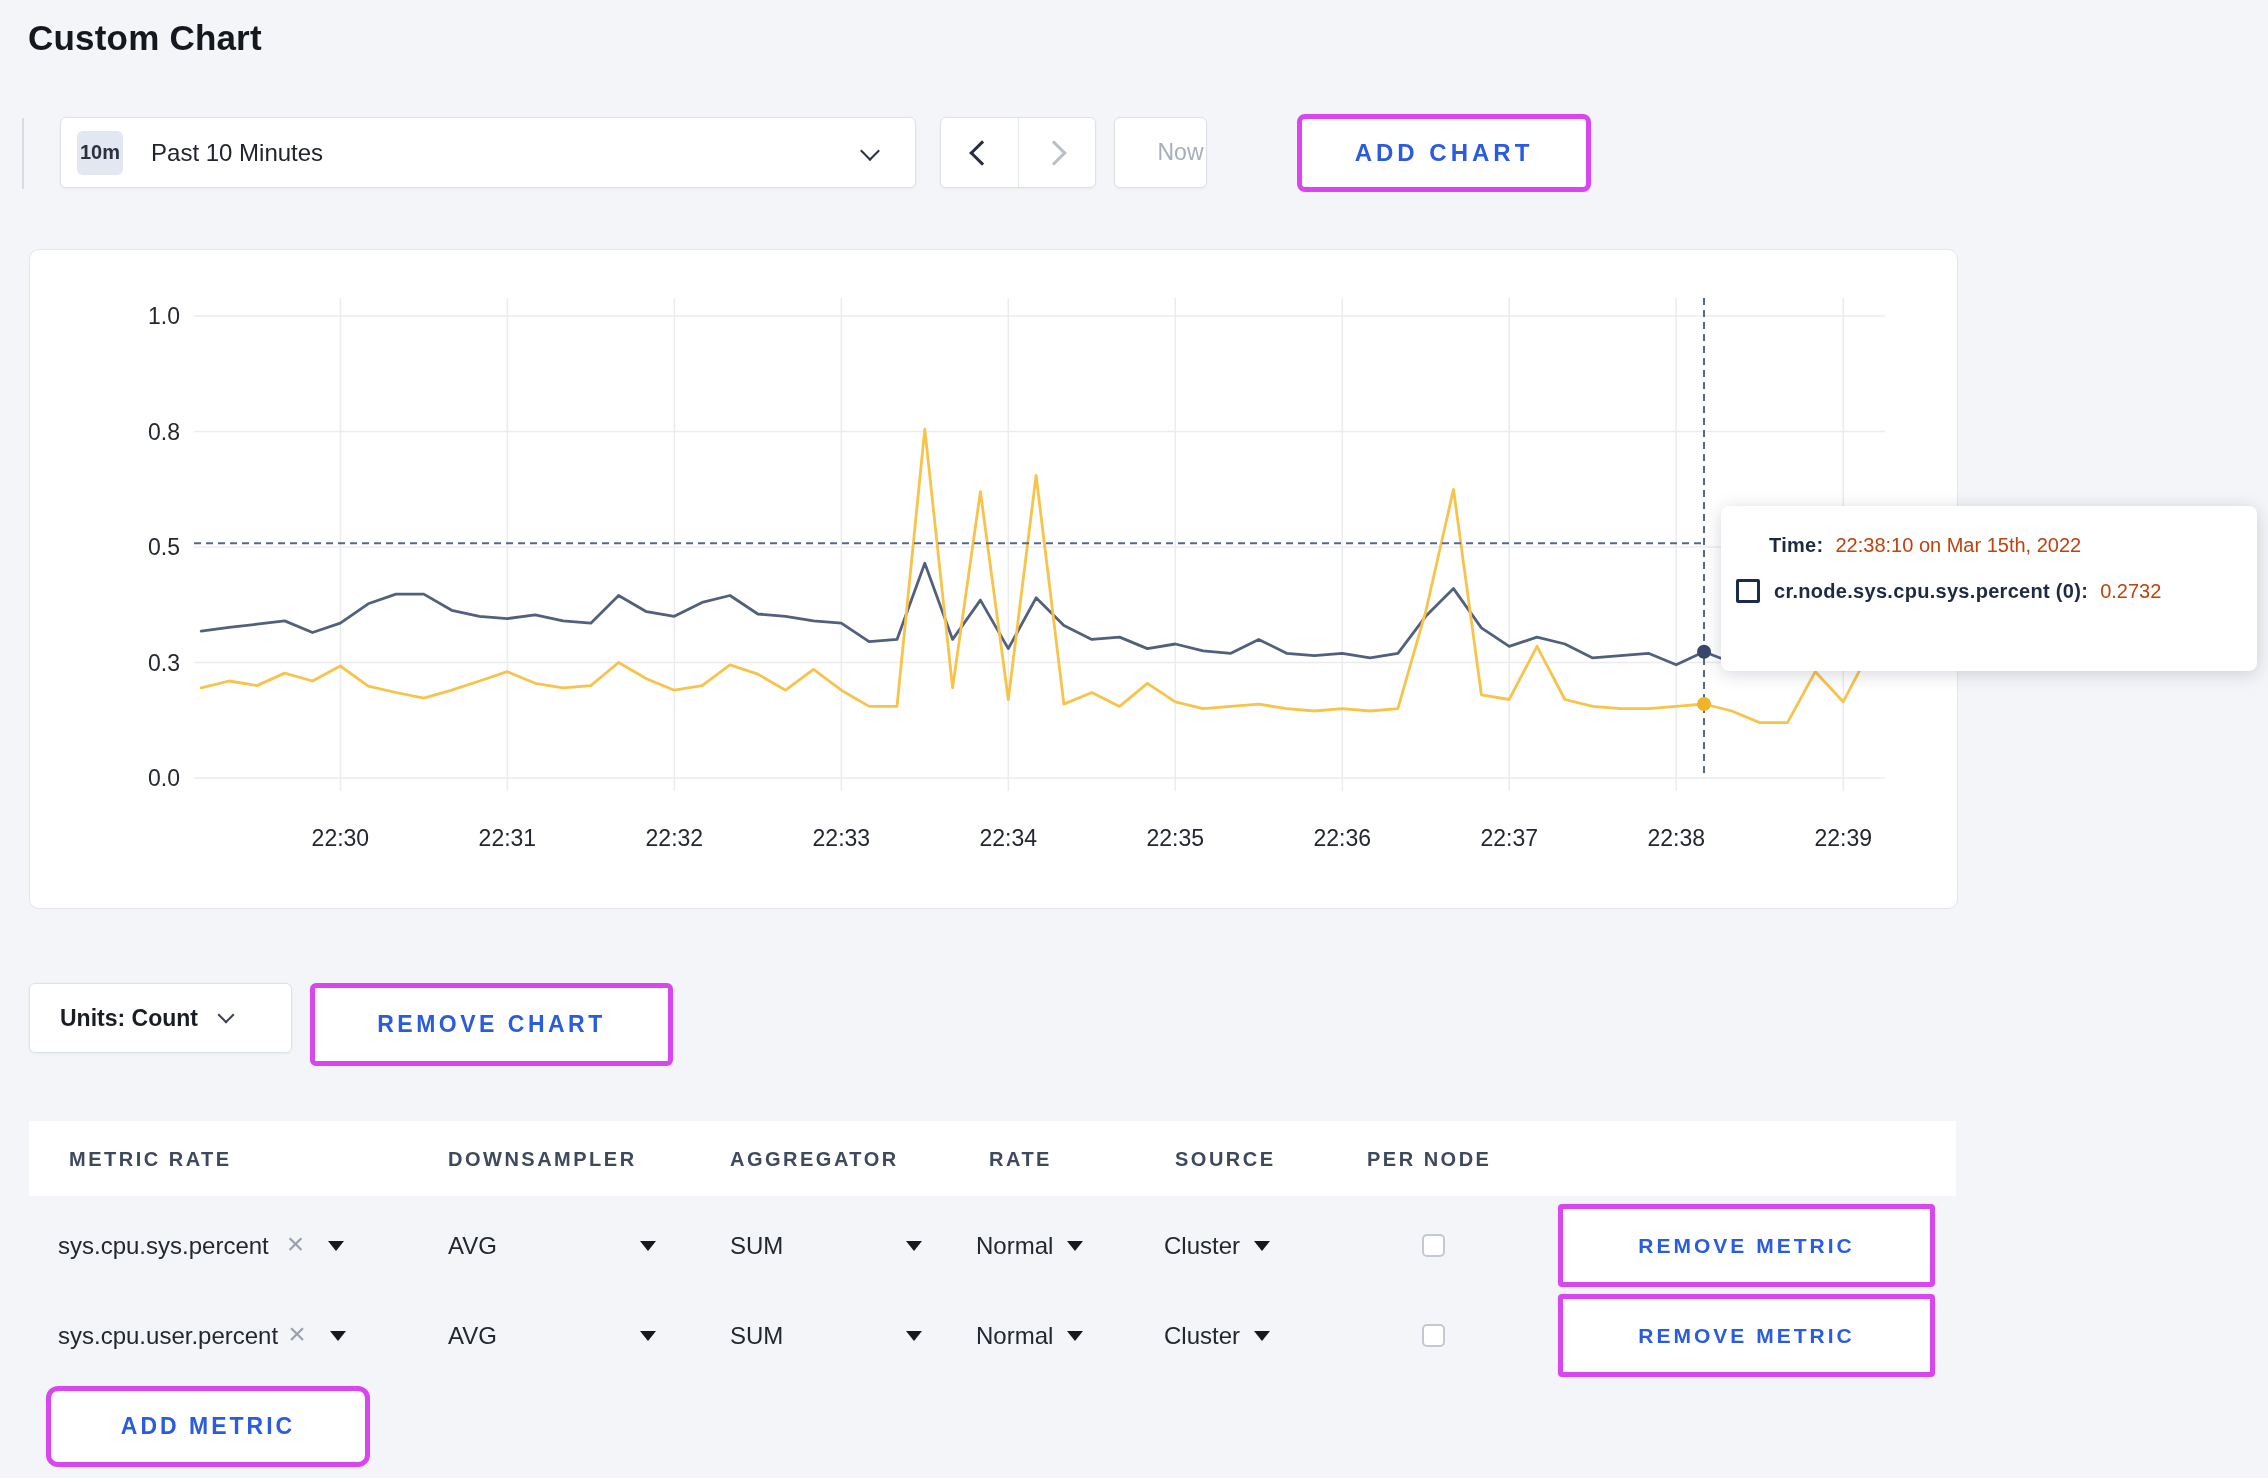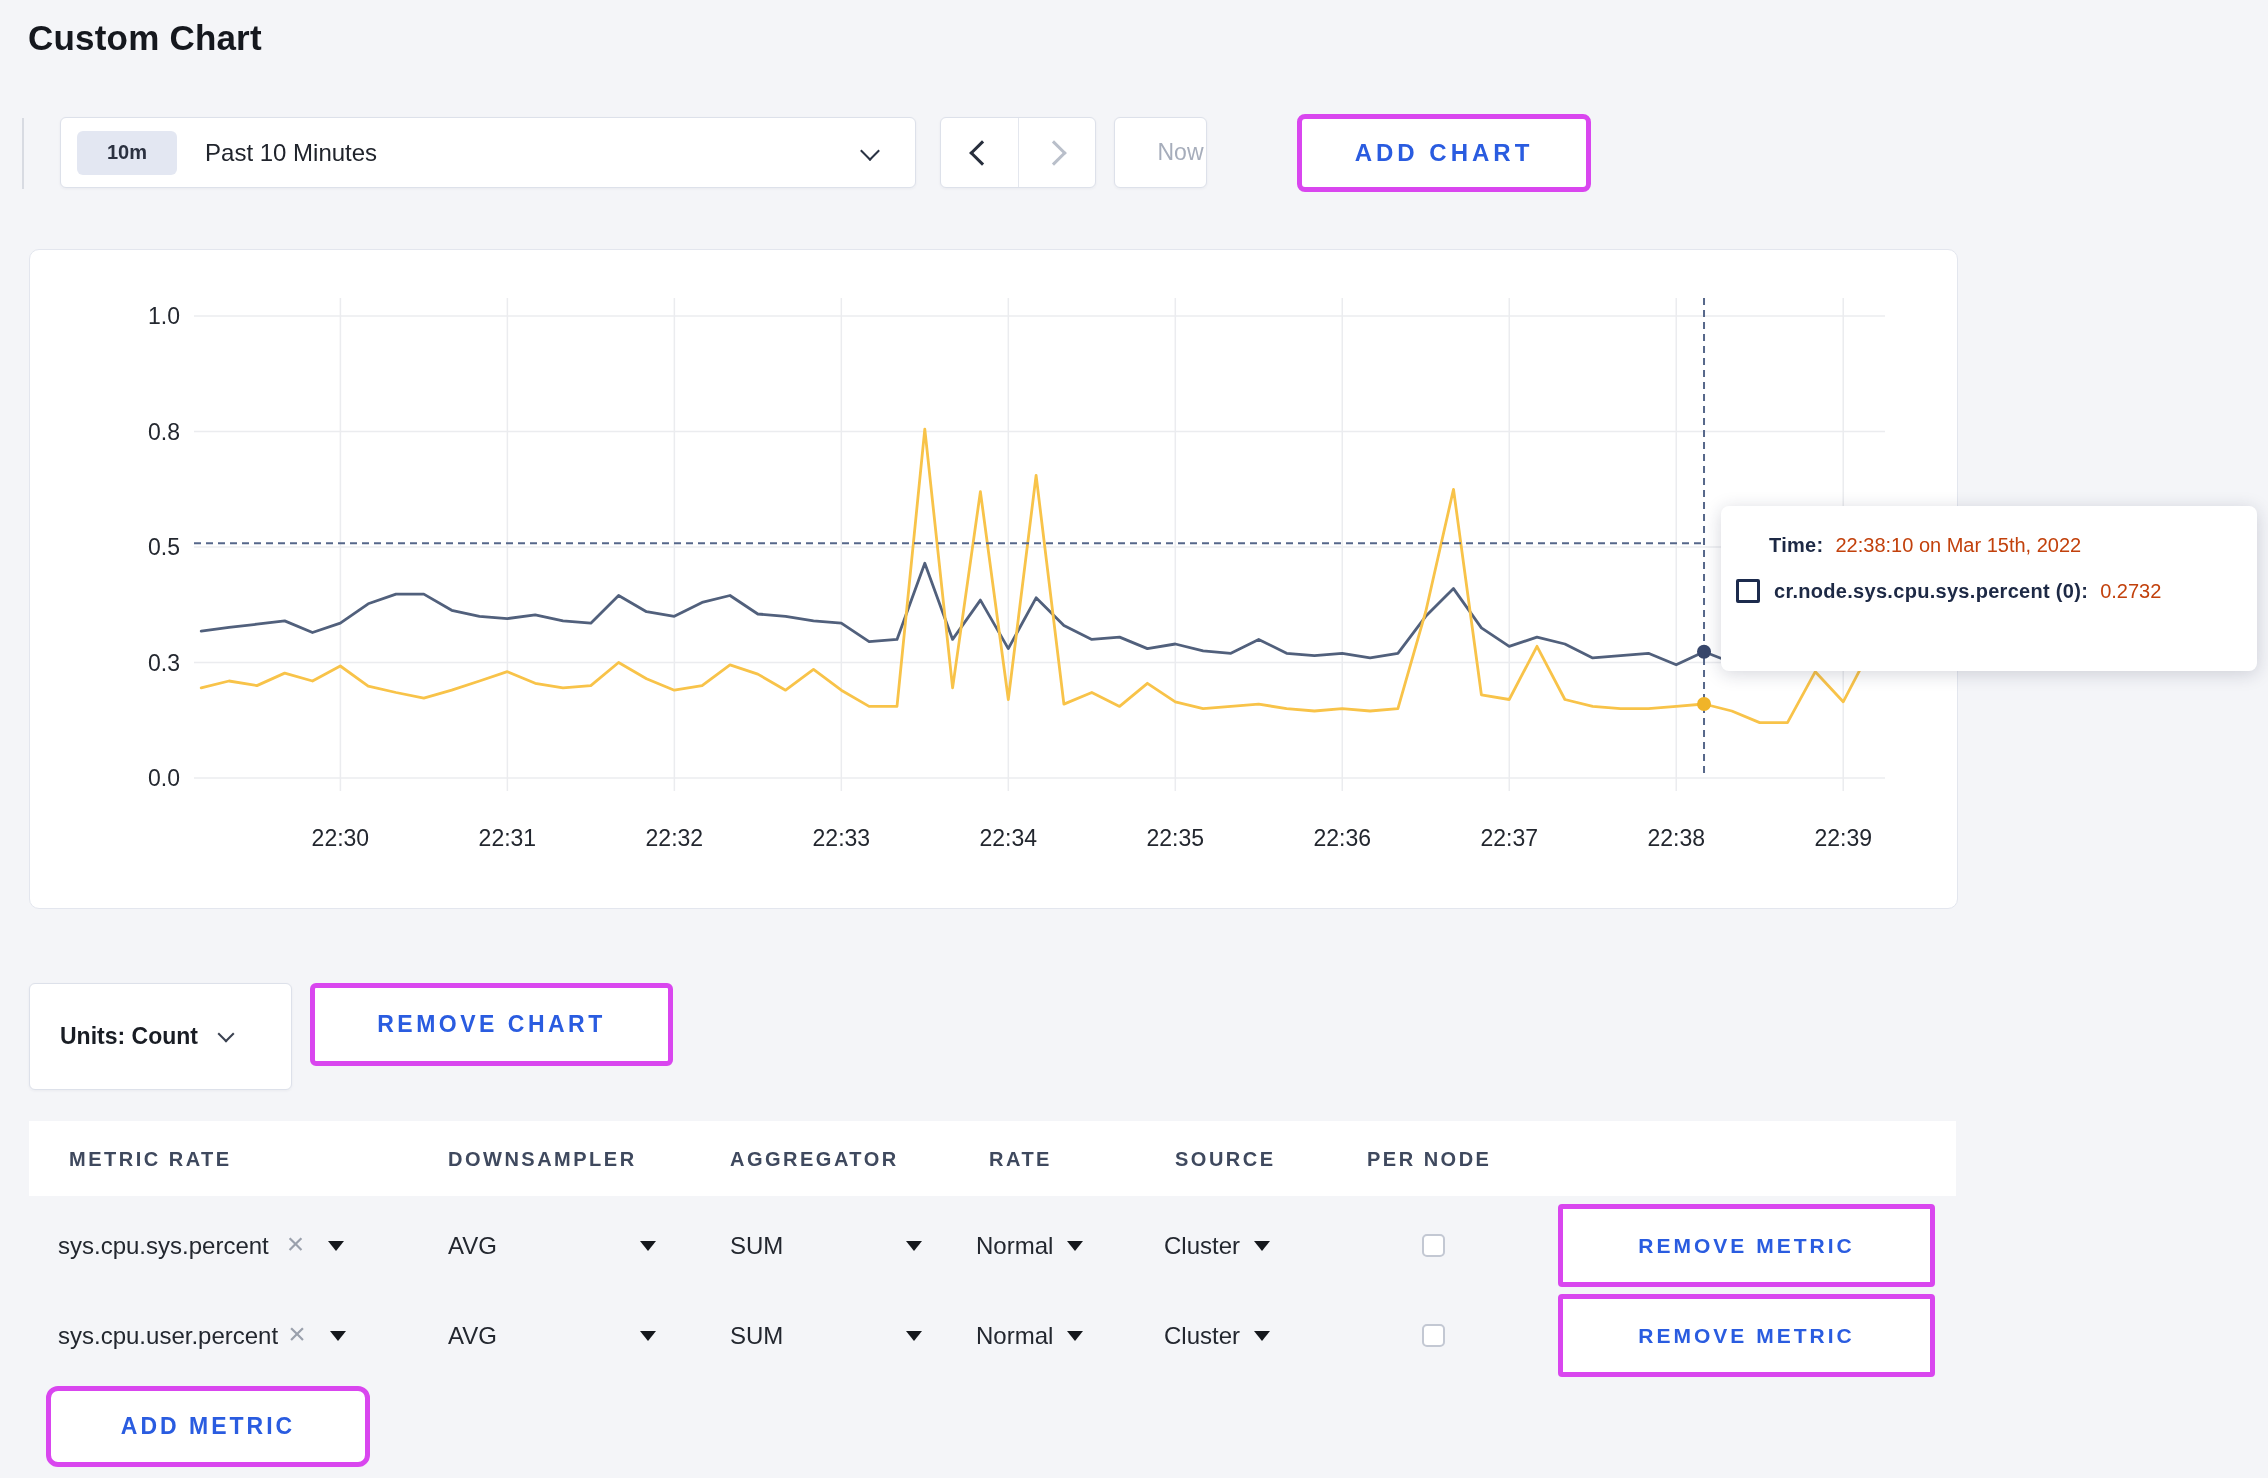--- a/index.html
+++ b/index.html
@@ -7,21 +7,21 @@
     width:2268px;height:1478px;position:relative;overflow:hidden;
     background:#f4f5f8;font-family:"Liberation Sans",sans-serif;color:#1f242c;
   }
   .abs{position:absolute;}
   
   .page-title{left:28px;top:18px;font-size:35px;font-weight:600;color:#15181e;letter-spacing:.2px;}
   .toolbar-divider{left:22px;top:118px;width:2px;height:71px;background:#d8dbe2;}
   .box{background:#fff;border:1px solid #dde1ea;border-radius:6px;box-sizing:border-box;
        box-shadow:0 1px 3px rgba(30,40,70,.05);}
   .time-select{left:60px;top:117px;width:856px;height:71px;display:flex;align-items:center;cursor:pointer;}
-  .time-badge{margin-left:16px;height:44px;padding:0 30px;background:#e3e7f2;border-radius:6px;
+  .time-badge{margin-left:16px;height:44px;padding:0 3px;background:#e3e7f2;border-radius:6px;
       display:flex;align-items:center;font-size:20px;font-weight:700;color:#2b3140;}
   .time-label{margin-left:28px;font-size:24px;color:#20242c;}
   .chev{display:inline-block;border-style:solid;border-color:#2a3344;border-width:0 2.5px 2.5px 0;
       width:12px;height:12px;transform:rotate(45deg);}
   .time-chev{position:absolute;right:38px;top:26px;}
   .nav-group{left:940px;top:117px;width:156px;height:71px;display:flex;}
   .nav-half{flex:1;display:flex;align-items:center;justify-content:center;cursor:pointer;}
   .nav-half + .nav-half{border-left:1px solid #e4e7ee;}
   .chev-left{border-width:0 3.5px 3.5px 0;width:15px;height:15px;transform:rotate(135deg);border-color:#272e3c;margin-left:6px;}
   .chev-right{border-width:0 3.5px 3.5px 0;width:15px;height:15px;transform:rotate(-45deg);border-color:#b9bfca;margin-right:6px;}
@@ -38,21 +38,21 @@
   #chart-svg text{font-family:"Liberation Sans",sans-serif;font-size:23px;fill:#23272f;}
   
   .tooltip{left:1721px;top:506px;width:536px;height:165px;background:#fff;border-radius:8px;z-index:6;
       box-shadow:0 3px 18px rgba(25,35,65,.18);padding:24px 0 0 15px;box-sizing:border-box;}
   .tt-row{display:flex;align-items:center;height:30px;margin-bottom:16px;}
   .tt-time{margin-left:33px;}
   .tt-label{font-size:20px;font-weight:700;color:#1d2945;letter-spacing:.3px;white-space:nowrap;}
   .tt-value{font-size:20px;color:#c2410c;margin-left:12px;white-space:nowrap;}
   .tt-sq{width:18px;height:18px;border:3.5px solid #1c2b4d;border-radius:2px;margin-right:14px;flex:none;background:#fff;}
   
-  .units-select{left:29px;top:983px;width:263px;height:107px;display:flex;align-items:center;cursor:pointer;}
+  .units-select{left:29px;top:983px;width:263px;height:70px;display:flex;align-items:center;cursor:pointer;}
   .units-label{margin-left:30px;font-size:23px;font-weight:700;color:#191d24;}
   .units-chev{margin-left:22px;width:10px;height:10px;border-width:0 2px 2px 0;border-color:#3a4150;margin-top:-6px;}
   .remove-chart{left:310px;top:983px;width:363px;height:83px;font-size:23px;border-radius:6px;}
   
   .tbl-header{left:29px;top:1121px;width:1927px;height:75px;background:#fff;}
   .th{position:absolute;top:50%;transform:translateY(-50%);font-size:20px;font-weight:600;
       letter-spacing:2.5px;color:#3f495e;white-space:nowrap;}
   .mrow{left:29px;width:1927px;height:83px;}
   .cell{position:absolute;top:0;height:83px;display:flex;align-items:center;font-size:24px;color:#23272f;white-space:nowrap;}
   .x-icon{font-size:30px;color:#9aa0ac;line-height:1;margin-top:-3px;}

